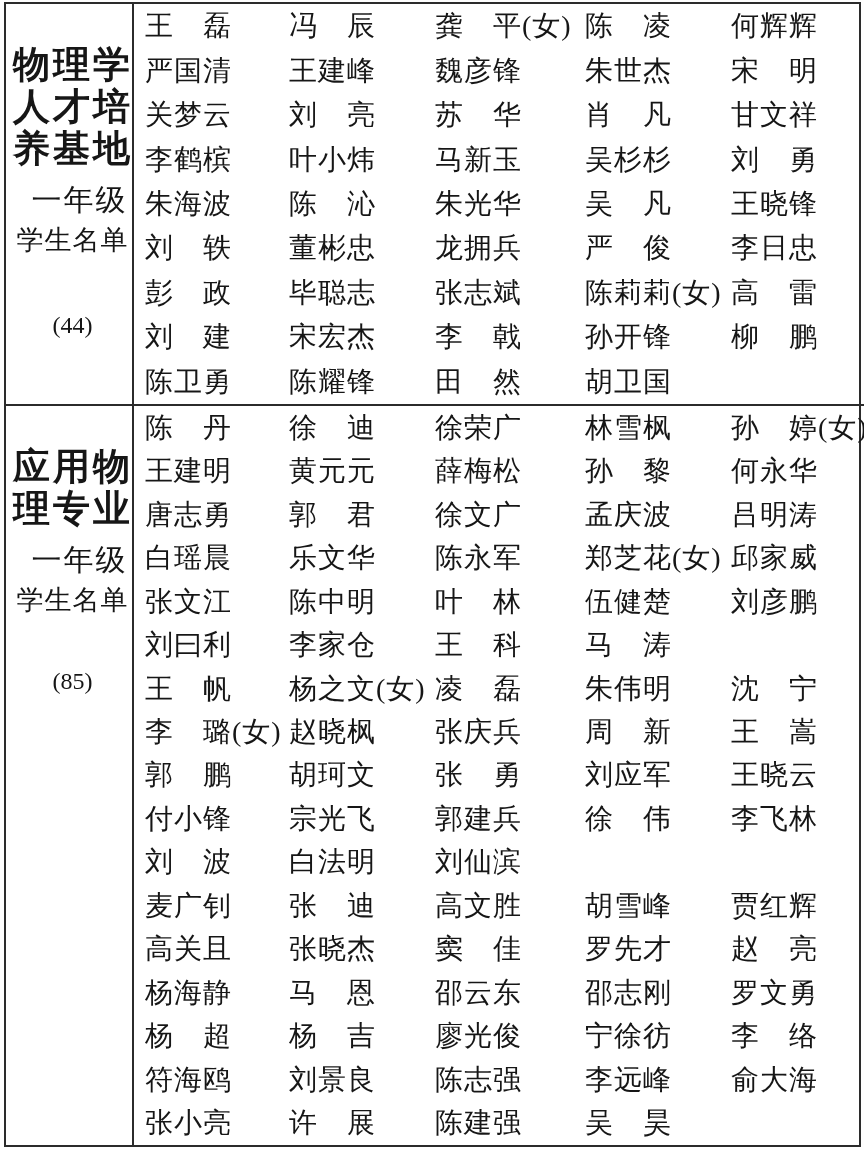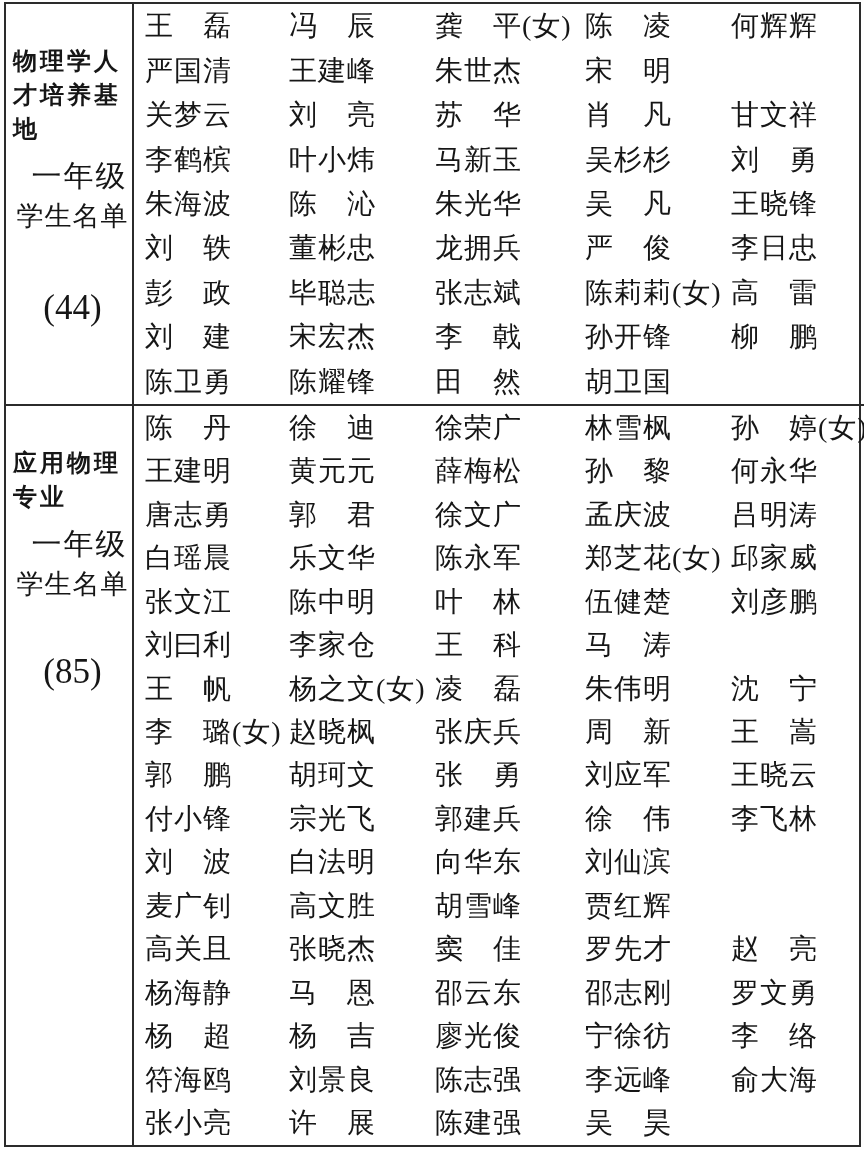--- a/index.html
+++ b/index.html
@@ -38,43 +38,43 @@
     border-top: 2px solid #2b2b2b;
   }
   .header-cell {
     border-right: 2px solid #2b2b2b;
     padding: 40px 0 0 7px;
     box-sizing: border-box;
   }
   .header-title {
     font-family: "Liberation Sans", "DejaVu Sans", sans-serif;
     font-weight: 700;
-    font-size: 24px;
-    line-height: 34px;
+    font-size: 37px;
+    line-height: 42px;
     letter-spacing: 3px;
     word-break: break-all;
     width: 126px;
   }
   .header-grade {
     margin-top: 10px;
     font-size: 30px;
     line-height: 40px;
     text-align: center;
     padding-left: 14px;
     letter-spacing: 2px;
   }
   .header-list-label {
     font-size: 27px;
     line-height: 40px;
     text-align: center;
     letter-spacing: 1px;
   }
   .header-count {
     margin-top: 52px;
-    font-size: 35px;
+    font-size: 24px;
     text-align: center;
     font-family: "Liberation Serif", serif;
   }
   .section-2 .header-count {
     margin-top: 48px;
   }
   .names-cell {
     display: grid;
     grid-auto-rows: 1fr;
     padding-left: 11px;
@@ -110,20 +110,21 @@
           <div class="name-row">
             <span class="name">王　磊</span>
             <span class="name">冯　辰</span>
             <span class="name">龚　平(女)</span>
             <span class="name">陈　凌</span>
             <span class="name">何辉辉</span>
           </div>
           <div class="name-row">
             <span class="name">严国清</span>
             <span class="name">王建峰</span>
+            <span class="name">魏彦锋</span>
             <span class="name">朱世杰</span>
             <span class="name">宋　明</span>
           </div>
           <div class="name-row">
             <span class="name">关梦云</span>
             <span class="name">刘　亮</span>
             <span class="name">苏　华</span>
             <span class="name">肖　凡</span>
             <span class="name">甘文祥</span>
           </div>
@@ -244,25 +245,25 @@
           <div class="name-row">
             <span class="name">付小锋</span>
             <span class="name">宗光飞</span>
             <span class="name">郭建兵</span>
             <span class="name">徐　伟</span>
             <span class="name">李飞林</span>
           </div>
           <div class="name-row">
             <span class="name">刘　波</span>
             <span class="name">白法明</span>
-            <span class="name">向华东</span>
             <span class="name">刘仙滨</span>
           </div>
           <div class="name-row">
             <span class="name">麦广钊</span>
+            <span class="name">张　迪</span>
             <span class="name">高文胜</span>
             <span class="name">胡雪峰</span>
             <span class="name">贾红辉</span>
           </div>
           <div class="name-row">
             <span class="name">高关且</span>
             <span class="name">张晓杰</span>
             <span class="name">窦　佳</span>
             <span class="name">罗先才</span>
             <span class="name">赵　亮</span>

